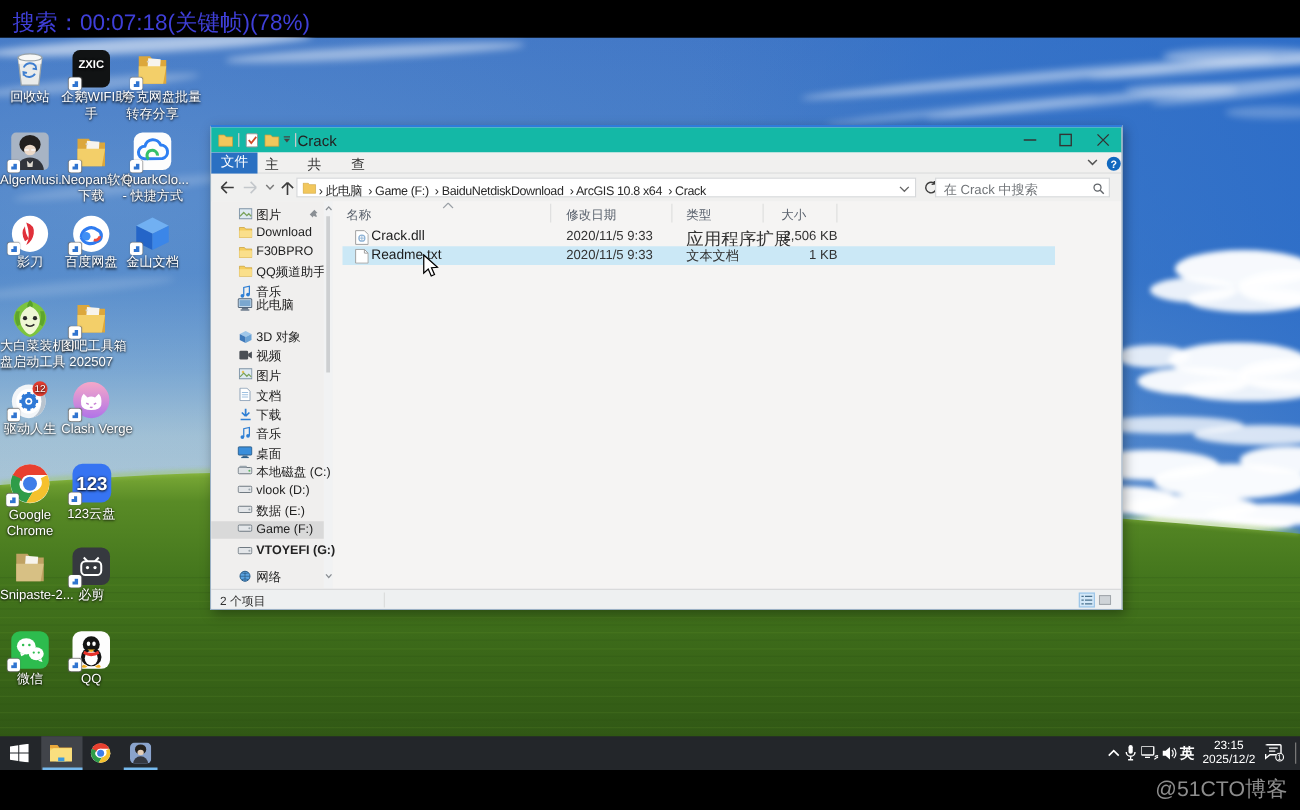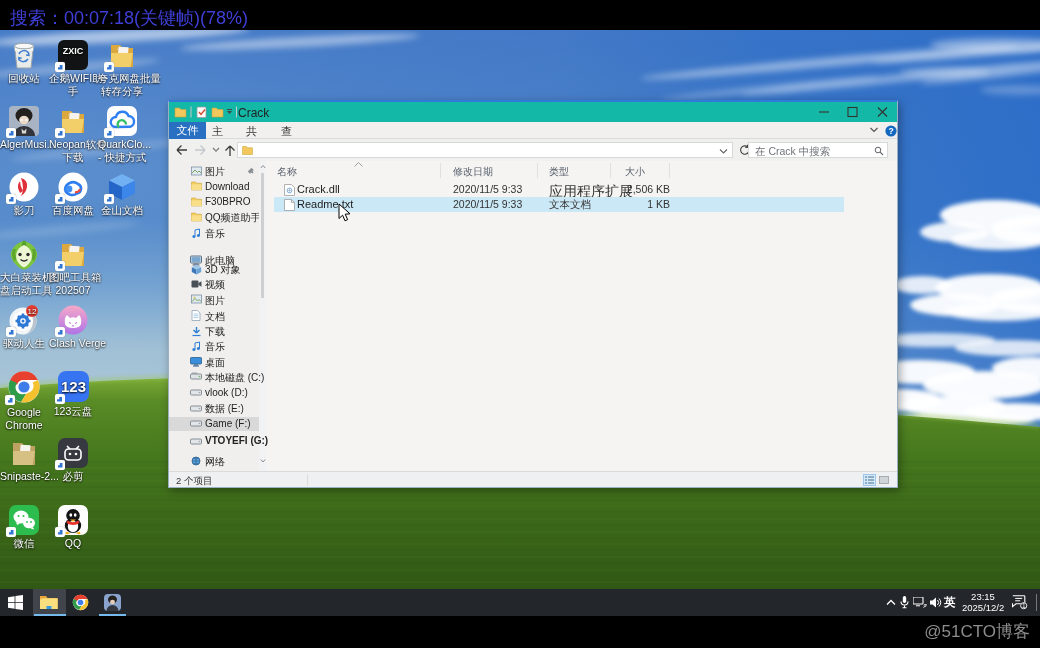--- a/index.html
+++ b/index.html
@@ -407,20 +407,21 @@
       <svg class="ab" style="left:6px;top:4px" width="62" height="14" viewBox="0 0 62 14">
         <path d="M12,7 H2 M2,7 l4.5,-4.5 M2,7 l4.5,4.5" stroke="#3b3b3b" stroke-width="1.3" fill="none"></path>
         <path d="M20,7 H30 M30,7 l-4.5,-4.5 M30,7 l-4.5,4.5" stroke="#c3c7cb" stroke-width="1.3" fill="none"></path>
         <path d="M38,5 l3,3.2 l3,-3.2" stroke="#7a7a7a" stroke-width="1.2" fill="none"></path>
         <path d="M55,13 V3 M55,3 l-4.5,4.5 M55,3 l4.5,4.5" stroke="#3b3b3b" stroke-width="1.3" fill="none"></path>
       </svg>
       <div class="ab" style="left:68px;top:3px;width:496px;height:16px;background:#fff;border:1px solid #d6d8da">
         <svg class="ab" style="left:4px;top:3px" width="11" height="9" viewBox="0 0 11 9">
             <path d="M.5,.5 h4 l1,1.2 h5 v7 h-10 z" fill="#f2c75c" stroke="#caa23e" stroke-width=".5"></path>
           </svg>
+        <span class="ab" style="left:17px;top:2.5px;font-size:10px;color:#2a2a2a;white-space:nowrap;letter-spacing:-.3px">› 此电脑 &nbsp;› Game (F:) &nbsp;› BaiduNetdiskDownload &nbsp;› ArcGIS 10.8 x64 &nbsp;› Crack</span>
         <svg class="ab" style="left:481px;top:5px" width="9" height="7" viewBox="0 0 9 7">
             <path d="M1,1.5 l3.5,3.5 L8,1.5" stroke="#666" stroke-width="1.1" fill="none"></path>
           </svg>
       </div>
       <svg class="ab" style="left:570px;top:5px" width="12" height="12" viewBox="0 0 12 12">
           <path d="M10,6 a4.2,4.2 0 1 1 -1.8,-3.4 M8.4,.8 l.3,2.4 l-2.4,.3" stroke="#3b3b3b" stroke-width="1.1" fill="none"></path>
         </svg>
       <div class="ab" style="left:579px;top:3px;width:140px;height:16px;background:#fff;border:1px solid #d6d8da">
         <span class="ab" style="left:6px;top:2px;font-size:10.5px;color:#707478;white-space:nowrap">在 Crack 中搜索</span>
         <svg class="ab" style="left:125px;top:3px" width="10" height="10" viewBox="0 0 10 10">
@@ -472,21 +473,21 @@
             <span class="ab" style="left:36px;top:1px;white-space:nowrap;width:54px;overflow:hidden;display:inline-block">QQ频道助手v3.5</span>
           </div>
         <div class="ab" style="left:0;top:65px;width:90px;height:14px;">
             <span class="ab" style="left:19px;top:1.5px;display:inline-block;width:16px;text-align:center"><svg width="11" height="11" viewBox="0 0 11 11">
                 <path d="M4,8.5 V2 l4.5,-1 V7.5" stroke="#2f7fd4" stroke-width="1" fill="none"></path>
                 <circle cx="2.9" cy="8.6" r="1.5" fill="#2f7fd4"></circle>
                 <circle cx="7.4" cy="7.6" r="1.5" fill="#2f7fd4"></circle>
               </svg></span>
             <span class="ab" style="left:36px;top:1px;white-space:nowrap">音乐</span>
           </div>
-        <div class="ab" style="left:0;top:92px;width:90px;height:14px;">
+        <div class="ab" style="left:0;top:75px;width:90px;height:14px;">
             <span class="ab" style="left:19px;top:1.5px;display:inline-block;width:16px;text-align:center"><svg width="12" height="11" viewBox="0 0 12 11">
                 <rect x=".5" y="1" width="11" height="7" rx=".8" fill="#cfe0ee" stroke="#52657a" stroke-width=".9"></rect>
                 <rect x="1.6" y="2.1" width="8.8" height="4.8" fill="#7aa7cf"></rect>
                 <rect x="3.5" y="8.5" width="5" height="1" fill="#52657a"></rect>
                 <rect x="2.5" y="9.5" width="7" height="1" fill="#52657a"></rect>
               </svg></span>
             <span class="ab" style="left:36px;top:1px;white-space:nowrap">此电脑</span>
           </div>
         <div class="ab" style="left:0;top:101px;width:90px;height:14px;">
             <span class="ab" style="left:19px;top:1.5px;display:inline-block;width:16px;text-align:center"><svg width="11" height="11" viewBox="0 0 11 11">

